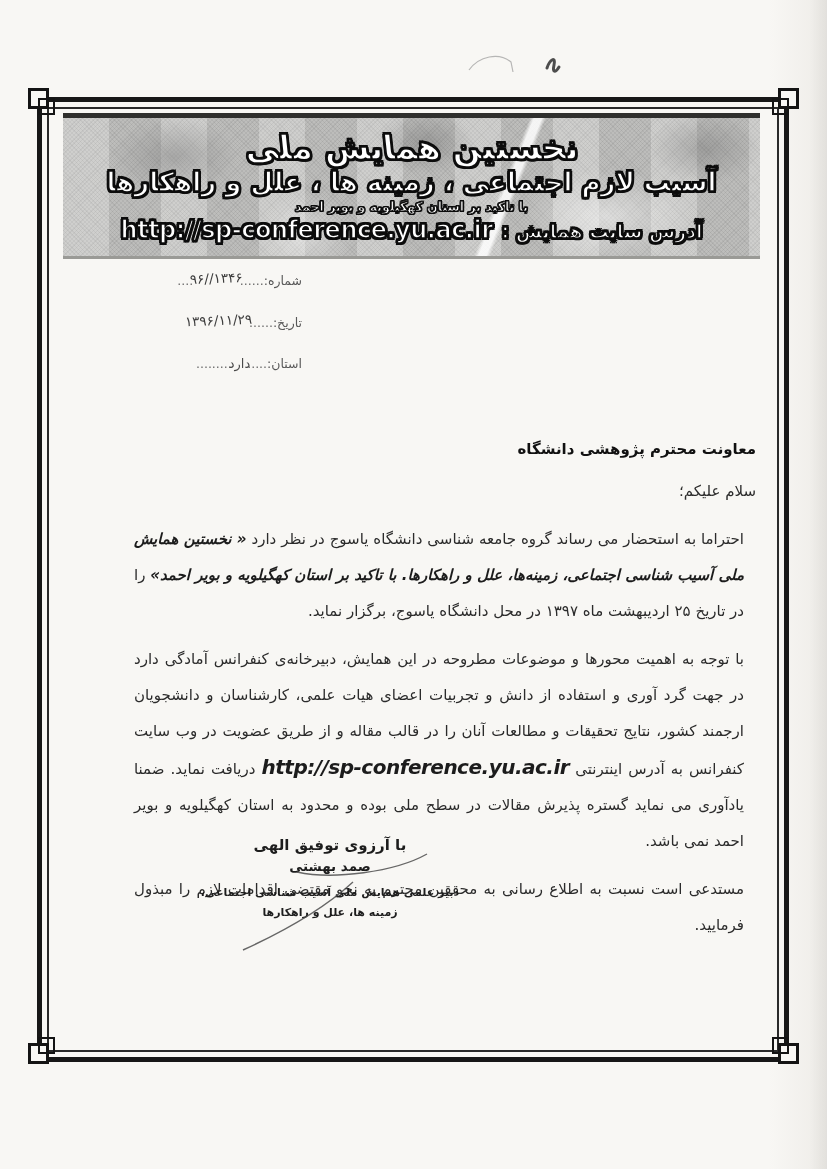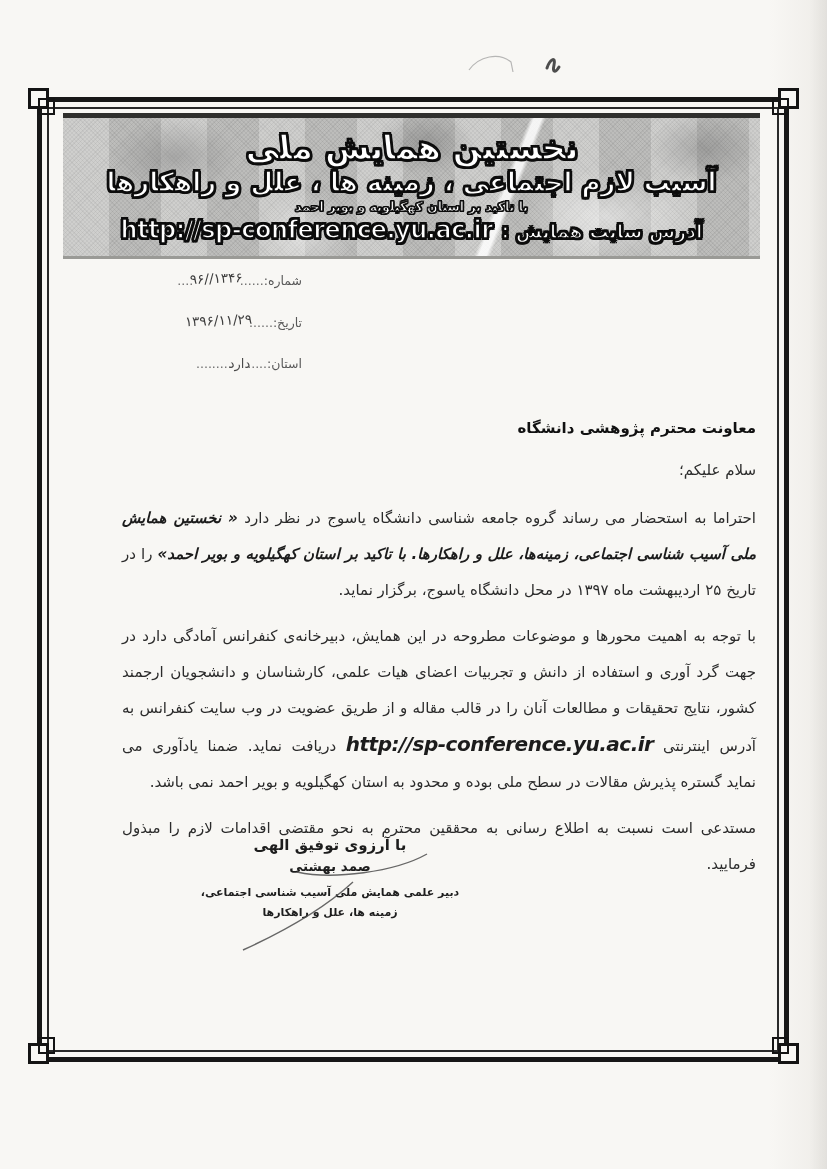--- a/index.html
+++ b/index.html
@@ -86,27 +86,27 @@
   .meta-row { height:42px; white-space:nowrap; }
   .meta-dots { letter-spacing:1px; color:#6a6a6a; }
   .meta-value {
     display:inline-block; color:#3d3d3d; font-size:13.5px;
     transform:rotate(-2deg) translateY(-2px); margin:0 -3px;
   }
   .meta-value.printed { transform:none; font-size:13px; color:#4a4a4a; }
 
   
   .letter {
-    position:absolute; left:122px; top:418px; width:634px;
+    position:absolute; left:122px; top:439px; width:634px;
     direction:rtl; text-align:justify;
     font-size:15px; line-height:36px; color:#2b2b2b;
   }
   .addressee { font-weight:bold; color:#111; margin-bottom:22px; line-height:20px; }
   .salutation { margin-bottom:20px; line-height:20px; }
-  .letter p { margin:0; }
+  .letter p { margin:12px; }
   .letter p + p { margin-top:10px; }
   .conf-title { font-weight:bold; font-style:italic; color:#1c1c1c; }
   .inline-url { font-weight:bold; font-style:italic; font-size:20px; letter-spacing:-0.5px; color:#1c1c1c; }
 
   
   .signature {
     position:absolute; left:140px; top:834px; width:380px;
     direction:rtl; text-align:center; font-weight:bold; color:#1d1d1d;
   }
   .sig-line1 { font-size:15px;   line-height:22px; }

